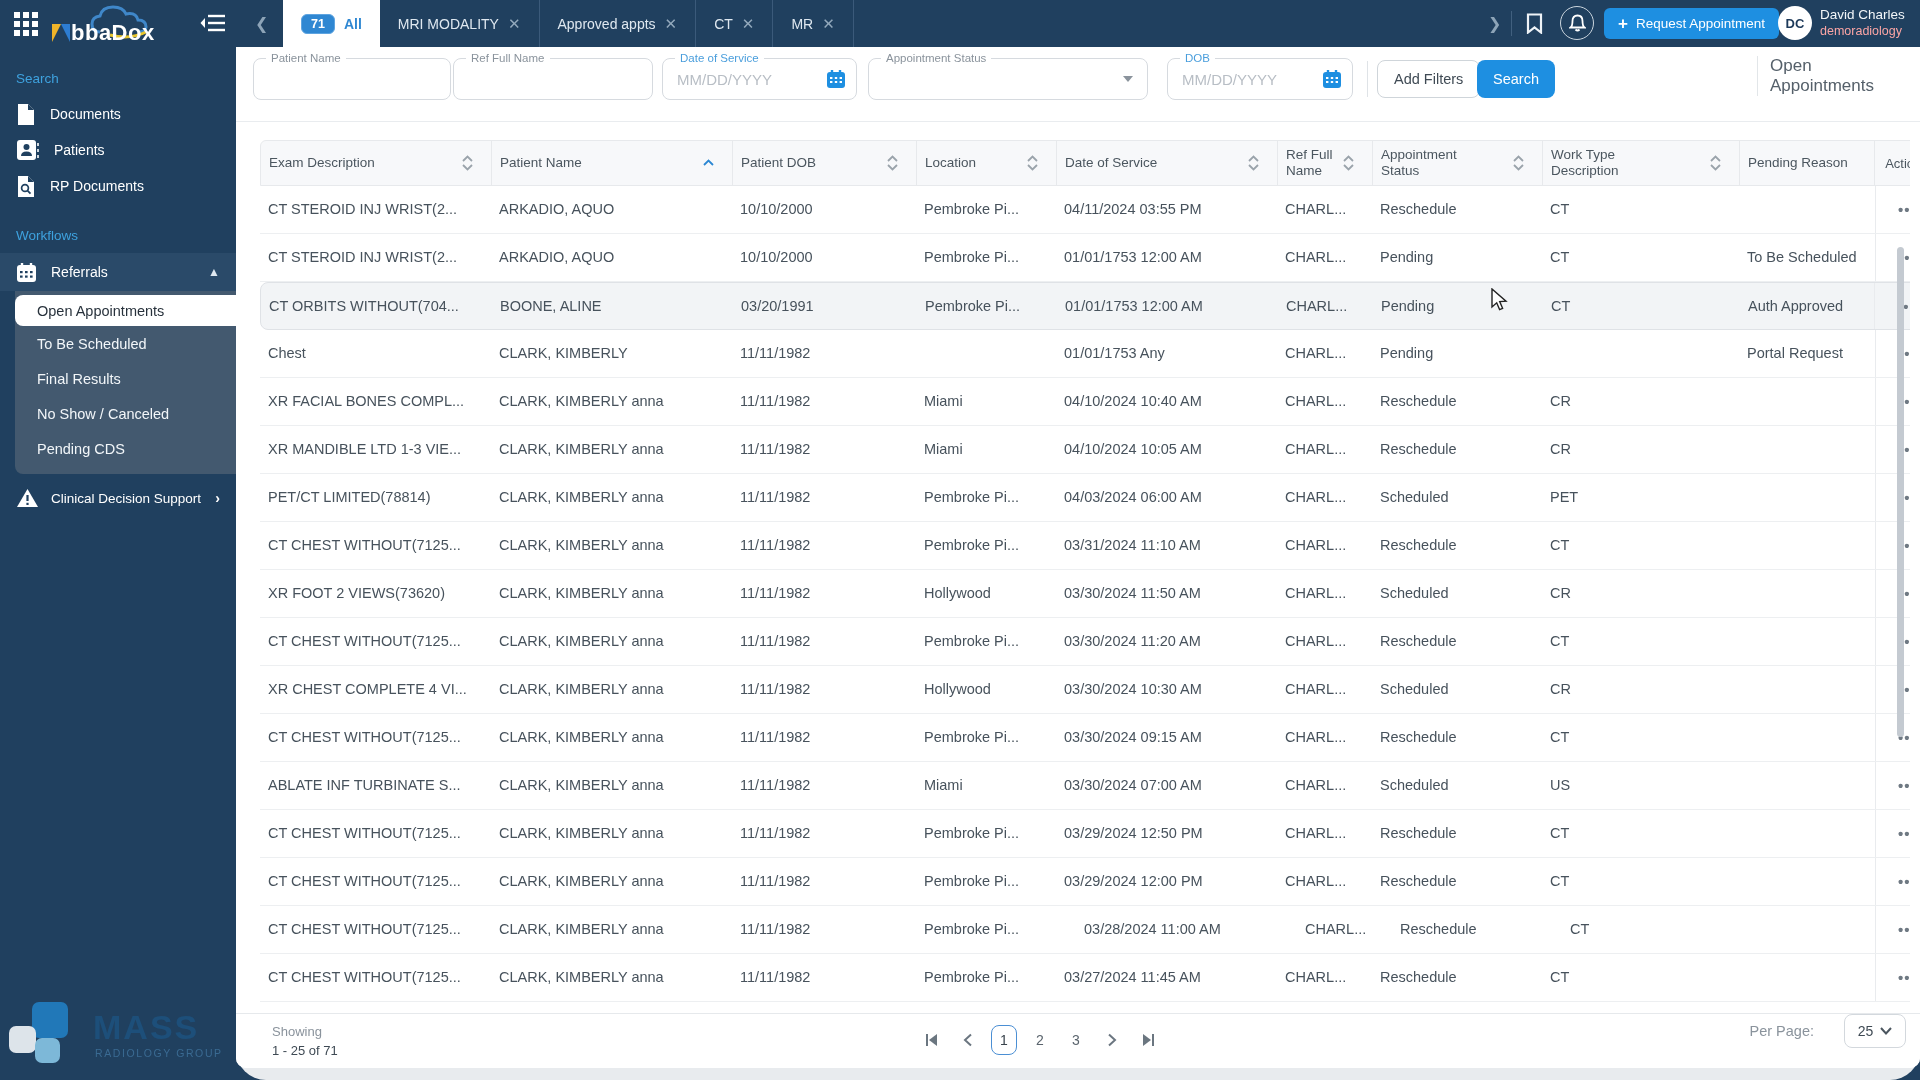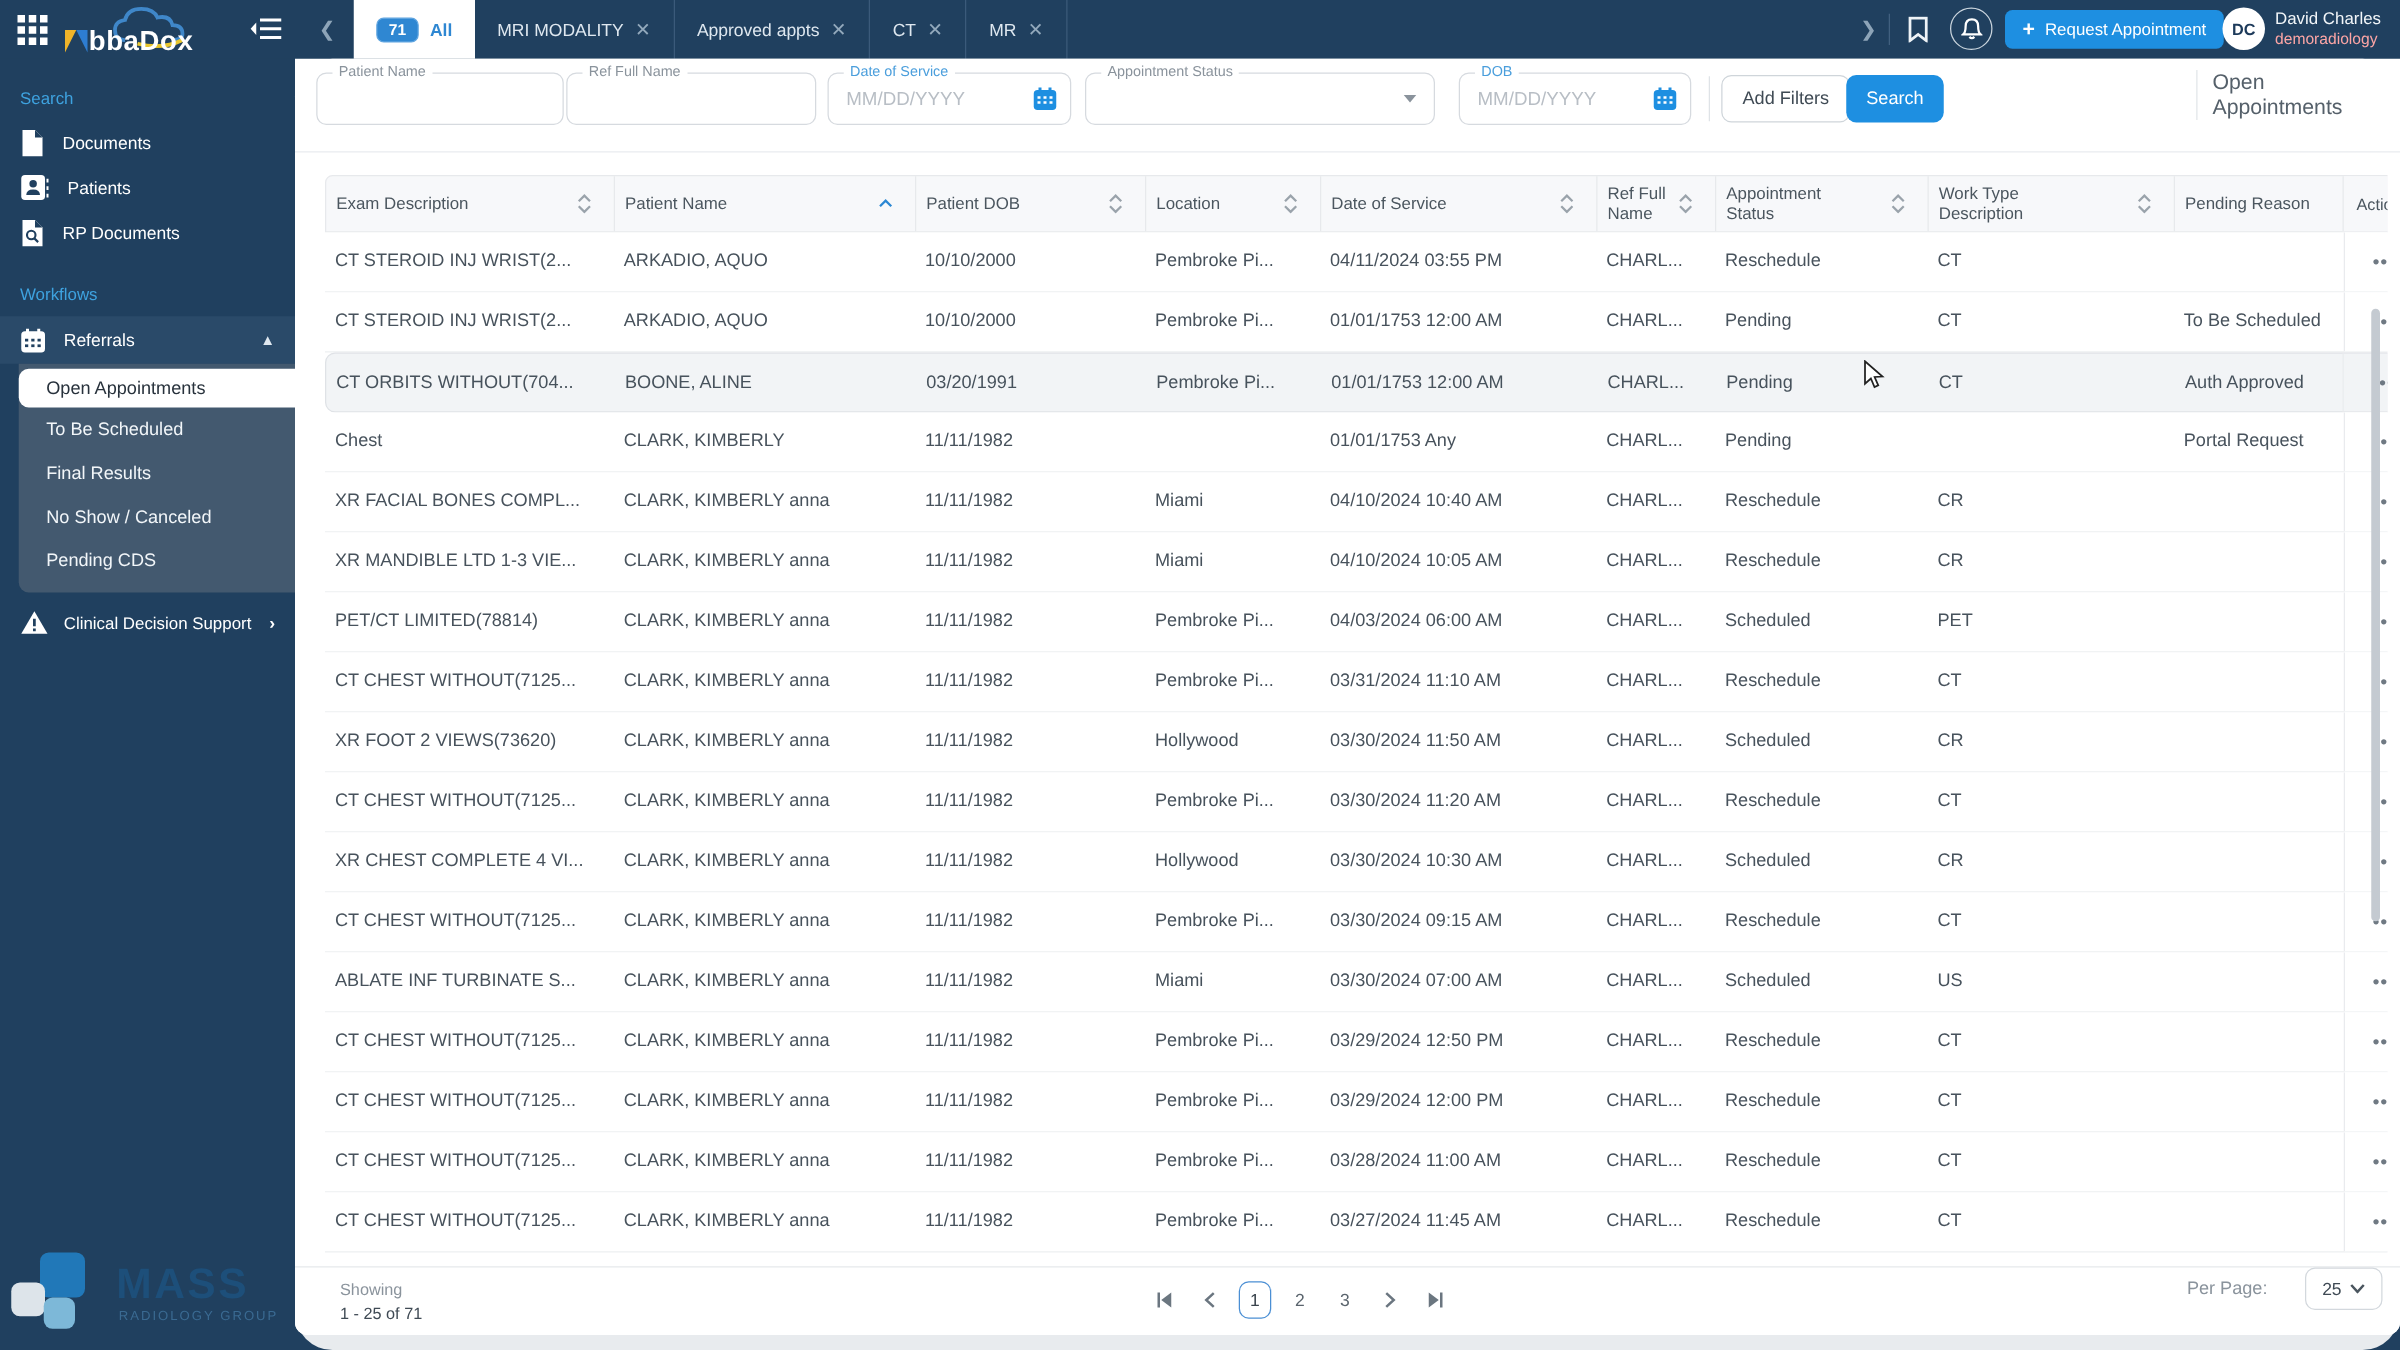--- a/index.html
+++ b/index.html
@@ -632,21 +632,21 @@
               <div class="td" style="flex: 0 0 200px; width: 200px;"></div>
               <div class="actions-cell">
                 <div class="dots">•••</div>
               </div>
             </div>
             <div class="trow">
               <div class="td" style="flex: 0 0 231px; width: 231px;">CT CHEST WITHOUT(7125...</div>
               <div class="td" style="flex: 0 0 241px; width: 241px;">CLARK, KIMBERLY anna</div>
               <div class="td" style="flex: 0 0 184px; width: 184px;">11/11/1982</div>
               <div class="td" style="flex: 0 0 140px; width: 140px;">Pembroke Pi...</div>
-              <div class="td" style="flex: 0 0 221px; width: 221px;">03/28/2024 11:00 AM</div>
+              <div class="td" style="flex: 0 0 221px; width: 221px; margin-left: 20px;">03/28/2024 11:00 AM</div>
               <div class="td" style="flex: 0 0 95px; width: 95px;">CHARL...</div>
               <div class="td" style="flex: 0 0 170px; width: 170px;">Reschedule</div>
               <div class="td" style="flex: 0 0 197px; width: 197px;">CT</div>
               <div class="td" style="flex: 0 0 200px; width: 200px;"></div>
               <div class="actions-cell">
                 <div class="dots">•••</div>
               </div>
             </div>
             <div class="trow">
               <div class="td" style="flex: 0 0 231px; width: 231px;">CT CHEST WITHOUT(7125...</div>

